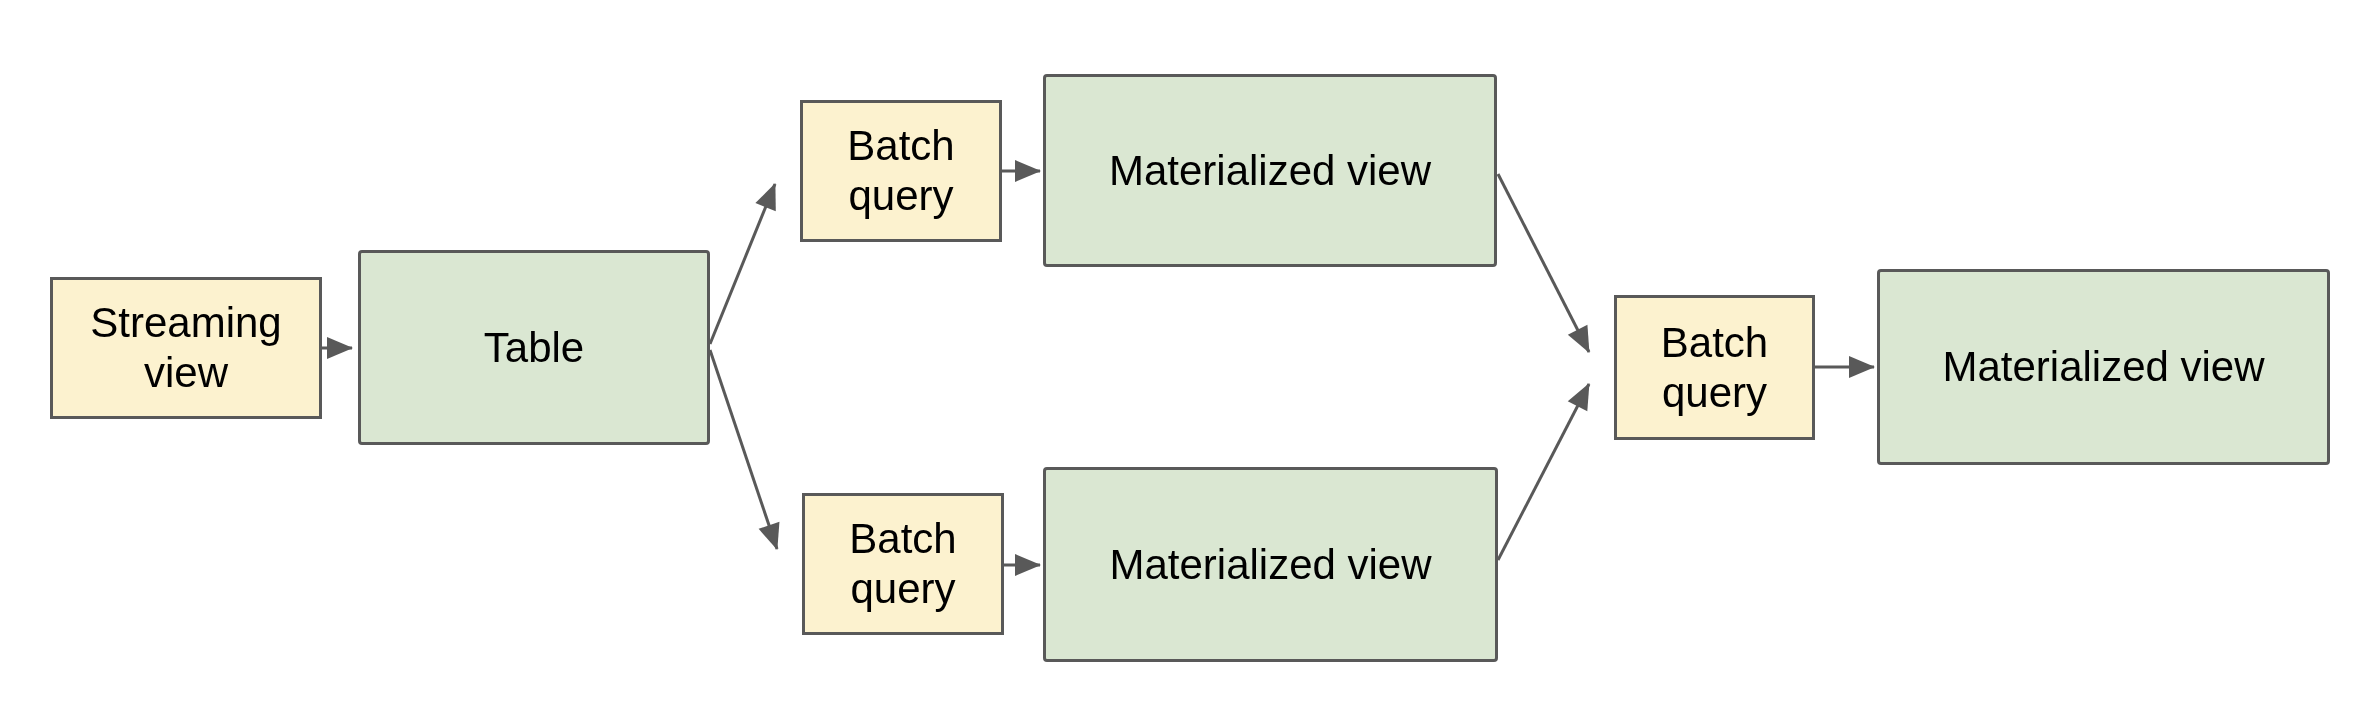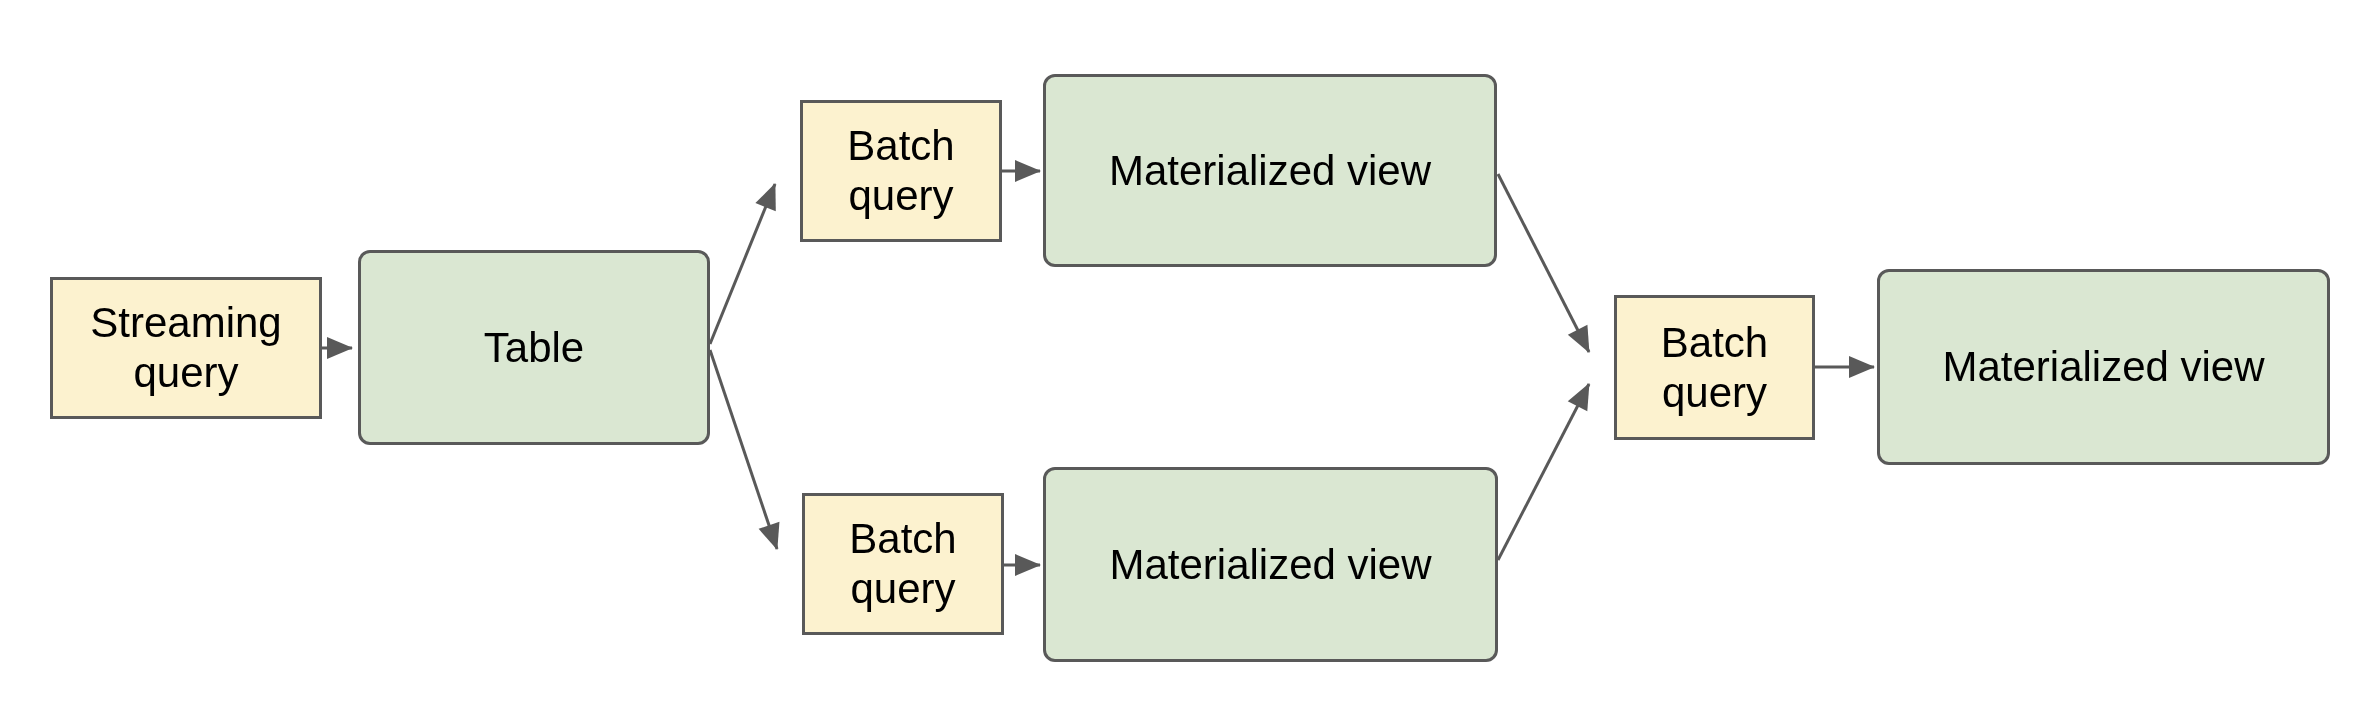--- a/index.html
+++ b/index.html
@@ -25,21 +25,21 @@
     align-items: center;
     justify-content: center;
     text-align: center;
     white-space: pre-line;
     font-size: 42px;
     line-height: 1.19;
     color: var(--text, #000000);
     border: 3px solid var(--border, #595959);
   }
   .query-node { background: var(--query-fill, #fcf2cf); margin-left: 22px; }
-  .green-node { background: var(--table-fill, #dae7d2); border-radius: 12px; }
+  .green-node { background: var(--table-fill, #dae7d2); border-radius: 4px; }
 
   #n-streaming   { left: 28px;   top: 277px; width: 272px; height: 142px; }
   #n-table       { left: 358px;  top: 250px; width: 352px; height: 195px; }
   #n-batch-top   { left: 778px;  top: 100px; width: 202px; height: 142px; }
   #n-mv-top      { left: 1043px; top: 74px;  width: 454px; height: 193px; }
   #n-batch-bot   { left: 780px;  top: 493px; width: 202px; height: 142px; }
   #n-mv-bot      { left: 1043px; top: 467px; width: 455px; height: 195px; }
   #n-batch-right { left: 1592px; top: 295px; width: 201px; height: 145px; }
   #n-mv-final    { left: 1877px; top: 269px; width: 453px; height: 196px; }
 
@@ -81,21 +81,21 @@
     <g>
       <line x1="1498" y1="560" x2="1589" y2="384" marker-end="url(#arrow)"></line>
     </g>
     <g>
       <line x1="1793" y1="367" x2="1874" y2="367" marker-end="url(#arrow)"></line>
     </g>
   </svg>
 
   <div id="n-streaming" class="node query-node">
     <span>Streaming
-query</span>
+view</span>
   </div>
 
   <div id="n-table" class="node green-node">
     <span>Table</span>
   </div>
 
   <div id="n-batch-top" class="node query-node">
     <span>Batch
 query</span>
   </div>

